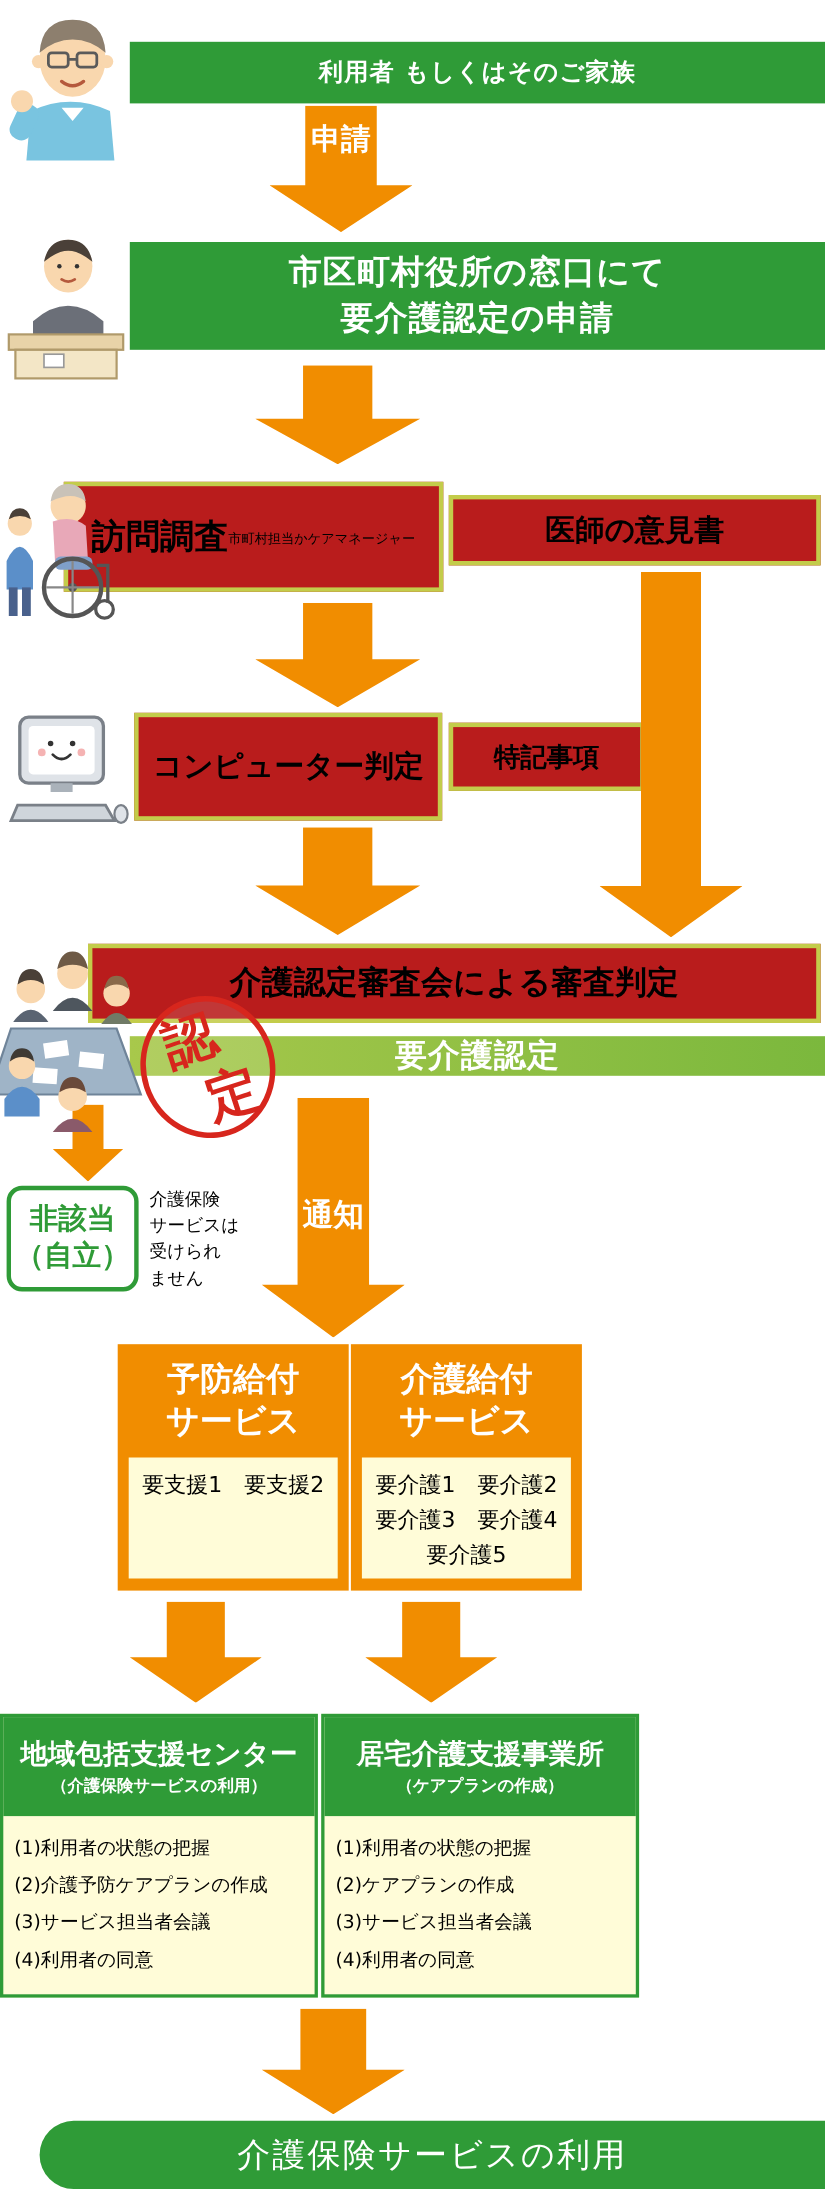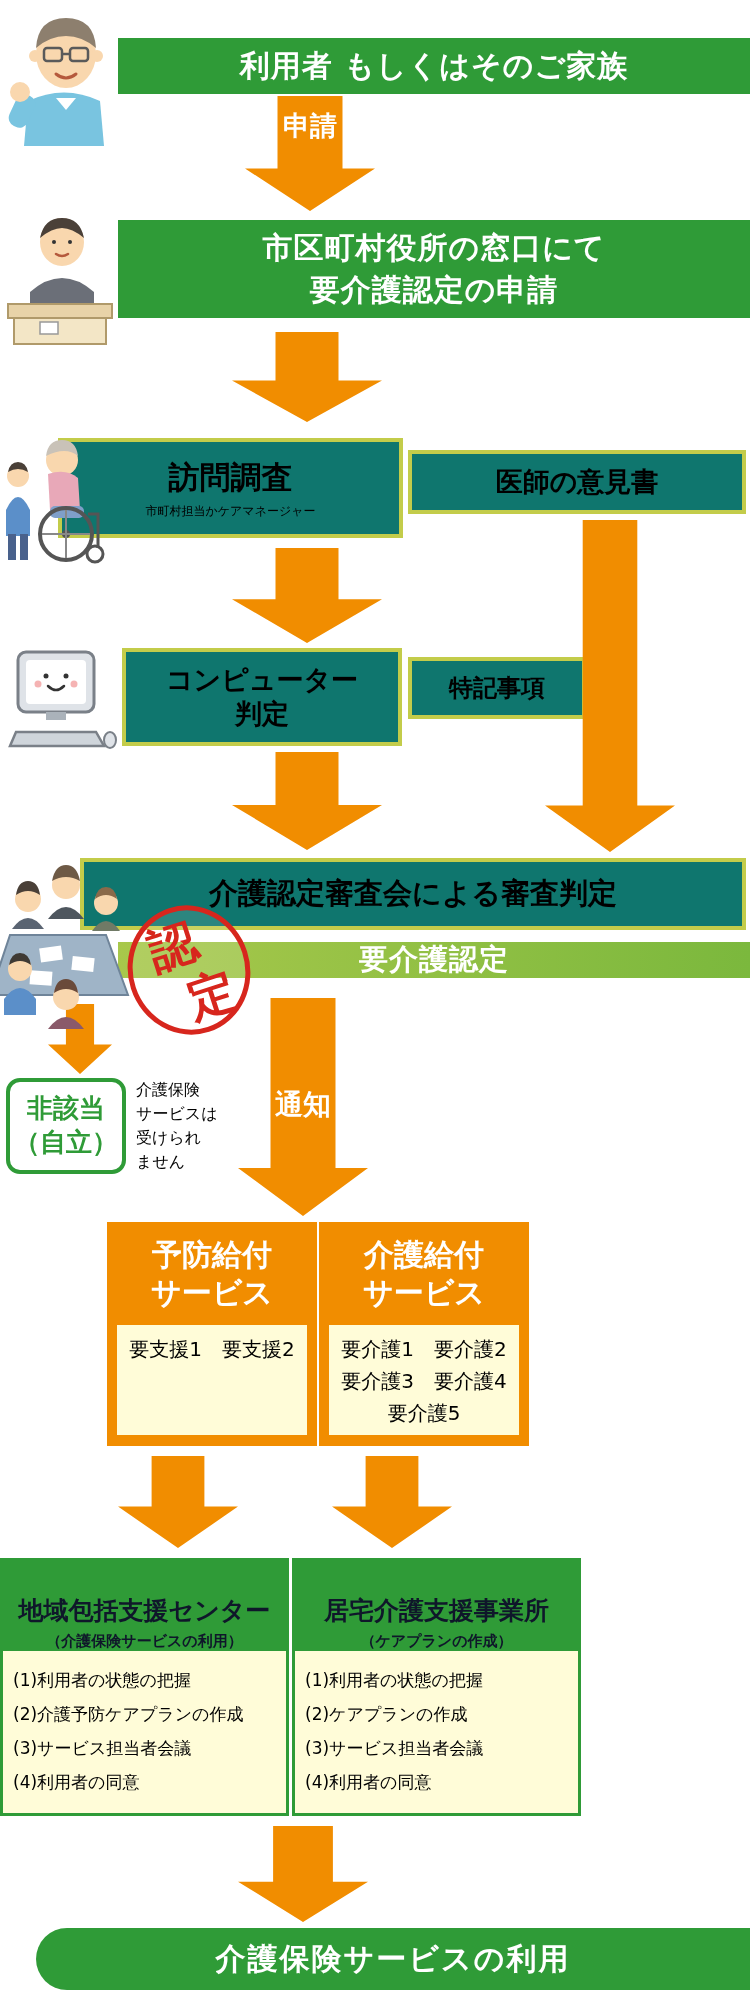--- a/index.html
+++ b/index.html
@@ -9,22 +9,22 @@
     overflow: hidden;
     font-family: "DejaVu Sans", "Liberation Sans", sans-serif;
   }
   .illus { position: absolute; z-index: 3; }
   .banner {
     position: absolute; background: #2f9b37; color: #fff; font-weight: bold;
     display: flex; flex-direction: column; align-items: center; justify-content: center;
     text-align: center; letter-spacing: 1px; z-index: 1;
   }
   .cream {
-    position: absolute; background: #0f766e; border: 4px solid #c3cc4a;
-    display: flex; flex-direction: column; align-items: center; justify-content: center;
+    position: absolute; background: #b91c1c; border: 4px solid #c3cc4a;
+    display: flex; align-items: center; justify-content: center;
     text-align: center; z-index: 1;
   }
   .arrow { position: absolute; background: #f18d00; z-index: 2; }
   .arrow .lbl {
     position: absolute; left: 0; width: 100%; text-align: center;
     color: #fff; font-weight: bold;
   }
   .multiline { white-space: pre-line; }
   .stamp {
     position: absolute; border: 5px solid #d7261d; border-radius: 50%;
@@ -42,29 +42,29 @@
   .na-note { position: absolute; font-size: 16px; line-height: 1.5; color: #000; z-index: 2; }
   .orange-box { position: absolute; background: #f18d00; color: #fff; font-weight: bold; text-align: center; z-index: 1; margin-left: 17px; }
   .orange-box .title { font-size: 30px; line-height: 1.25; padding-top: 14px; }
   .orange-box .inner {
     position: absolute; left: 10px; top: 103px; width: 190px; height: 110px;
     background: #fffcd8; color: #000; font-weight: normal; font-size: 20px;
     line-height: 1.6; padding-top: 8px; text-align: center;
   }
   .plan-box { position: absolute; border: 3px solid #2f9b37; background: #fffcd8; z-index: 1; }
   .plan-head {
-    height: 90px; background: #2f9b37; color: #0f172a; text-align: center;
-    display: flex; flex-direction: column; align-items: center; justify-content: flex-end; font-family: Liberation Mono, monospace;
+    height: 90px; background: #2f9b37; color: #ffffff; text-align: center;
+    display: flex; flex-direction: column; align-items: center; justify-content: center;
   }
   .plan-title { font-size: 25px; font-weight: bold; line-height: 1.2; }
   .plan-sub { font-size: 15px; font-weight: bold; margin-top: 4px; }
   .plan-body { padding: 12px 10px; }
   .plan-item { font-size: 17px; line-height: 2.0; color: #000; text-align: left; }
   .footer-banner {
-    position: absolute; background: #2f9b37; color: #fff; font-weight: bold; font-size: 30px;
+    position: absolute; background: #2f9b37; color: #fff; font-weight: normal; font-size: 30px;
     border-radius: 31px 0 0 31px; display: flex; align-items: center; justify-content: center;
     letter-spacing: 2px; z-index: 1;
   }
 </style>
 </head>
 <body>
 
 <div class="canvas">
 
   <svg class="illus" style="left:8px; top:6px" width="112" height="142" viewBox="0 0 112 142">
@@ -75,21 +75,21 @@
     <path d="M28 42 Q30 12 58 12 Q86 12 88 42 Q74 30 58 30 Q42 30 28 42Z" fill="#8d7f6e"></path>
     <circle cx="27" cy="50" r="6" fill="#f9d7ae"></circle>
     <circle cx="89" cy="50" r="6" fill="#f9d7ae"></circle>
     <rect x="36" y="42" width="18" height="13" rx="3" fill="none" stroke="#5a5a5a" stroke-width="2.5"></rect>
     <rect x="62" y="42" width="18" height="13" rx="3" fill="none" stroke="#5a5a5a" stroke-width="2.5"></rect>
     <line x1="54" y1="48" x2="62" y2="48" stroke="#5a5a5a" stroke-width="2.5"></line>
     <path d="M48 68 Q58 76 68 68" fill="none" stroke="#b5593c" stroke-width="3" stroke-linecap="round"></path>
     <path d="M48 92 L58 104 L68 92" fill="#fff"></path>
   </svg>
 
-  <div class="banner" style="left:118px; top:38px; width:632px; height:56px; font-size:30px">
+  <div class="banner" style="left:118px; top:38px; width:632px; height:56px; font-size:22px">
     <span>利用者 もしくはそのご家族</span>
   </div>
 
   <div class="arrow" style="left:245px; top:96px; width:130px; height:115px; clip-path:polygon(25% 0,75% 0,75% 63%,100% 63%,50% 100%,0 63%,25% 63%)">
     <span class="lbl" style="top:12px; font-size:27px">申請</span>
   </div>
 
   <svg class="illus" style="left:0; top:212px" width="120" height="135" viewBox="0 0 120 135">
     <ellipse cx="62" cy="30" rx="22" ry="24" fill="#f9d7ae"></ellipse>
     <path d="M40 26 Q44 6 62 6 Q80 6 84 26 Q72 16 62 16 Q52 16 40 26Z" fill="#4a4038"></path>

